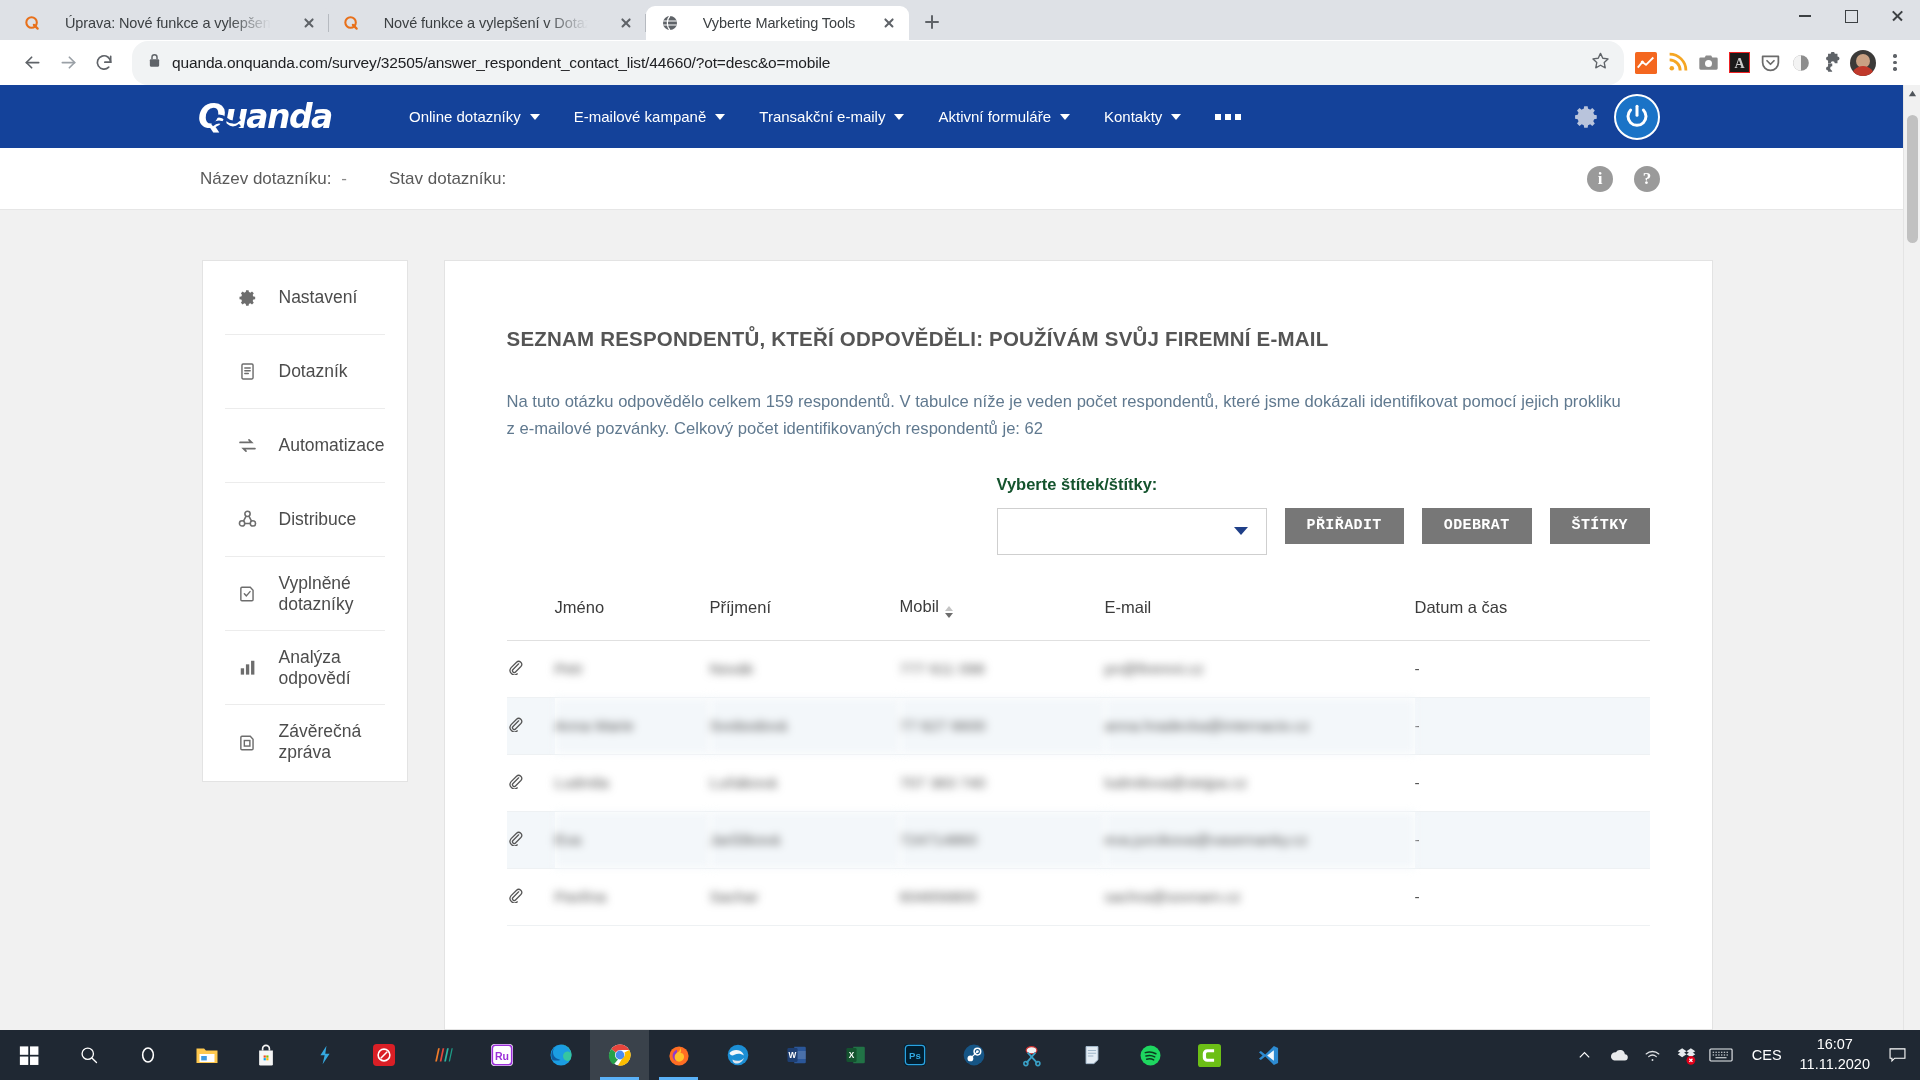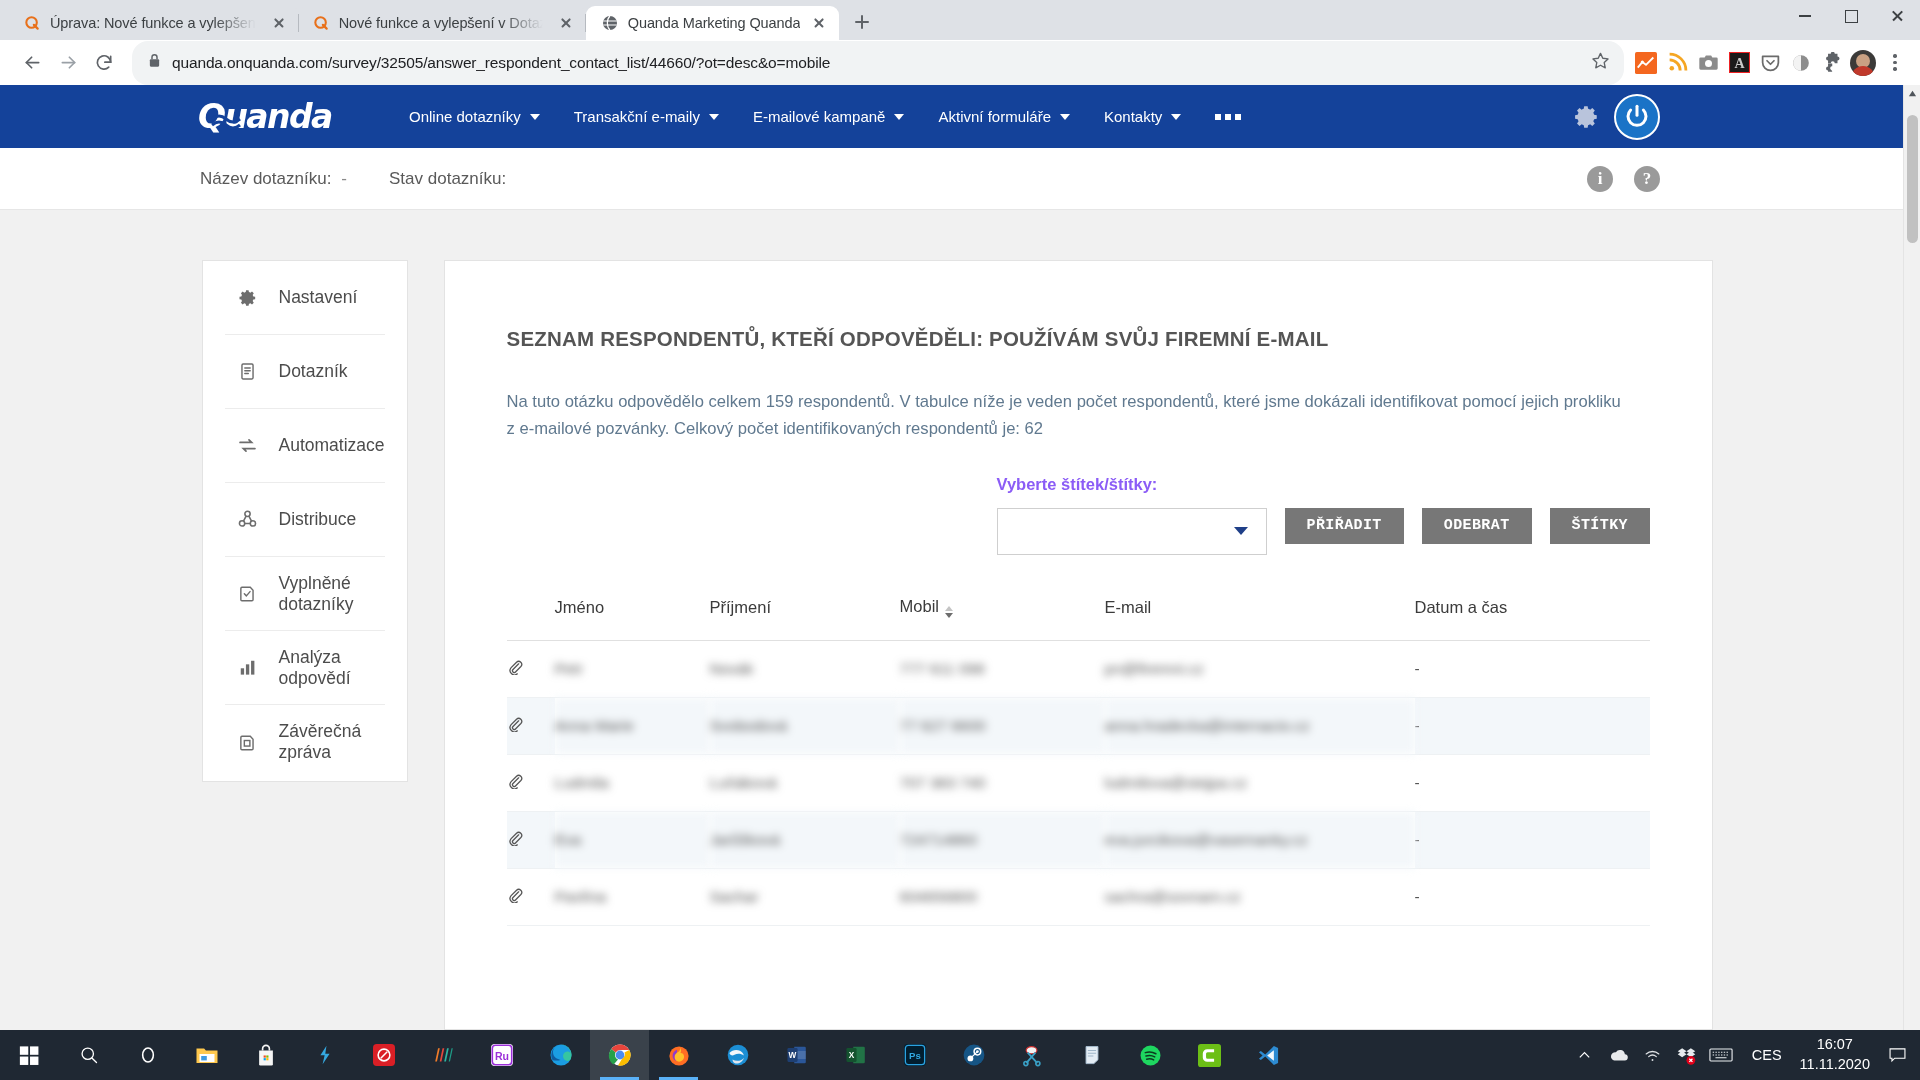--- a/index.html
+++ b/index.html
@@ -11,21 +11,21 @@
   }
 
   
   .browser { width: 1920px; height: 1030px; background: #dee1e6; display: flex; flex-direction: column; }
 
   .tabstrip {
     height: 40px; background: #dee1e6;
     display: flex; align-items: flex-end; padding-left: 10px; position: relative;
   }
   .tab {
-    height: 34px; display: flex; align-items: center; gap: 9px;
+    height: 34px; display: flex; align-items: center; gap: 24px;
     padding: 0 10px 0 14px; border-radius: 9px 9px 0 0;
     font-size: 14.5px; color: #3c4043; position: relative;
     min-width: 150px;
   }
   .tab.inactive { background: #dee1e6; }
   .tab.inactive:after {
     content: ""; position: absolute; right: 0; top: 8px; height: 18px; width: 1px; background: #b6bac0;
   }
   .tab.active { background: #ffffff; }
   .tab-fav { width: 17px; height: 17px; flex: 0 0 17px; display: flex; align-items: center; justify-content: center; }
@@ -129,21 +129,21 @@
   .side-lbl { font-size: 17.5px; color: #4c4c4c; }
 
   .maincard { flex: 1; background: #fff; border: 1px solid #e3e3e3; padding: 66px 62px 0 62px; position: relative; }
   .main-title {
     font-size: 20.5px; font-weight: bold; color: #555; letter-spacing: 0.2px;
     text-transform: uppercase; font-stretch: condensed;
   }
   .main-desc { margin-top: 38px; font-size: 16.6px; color: #60798f; line-height: 1.62; max-width: 1125px; }
 
   .tagblock { margin-top: 32px; padding-left: 490px; }
-  .tag-label { font-size: 16.5px; color: #8b5cf6; font-weight: bold; }
+  .tag-label { font-size: 16.5px; color: #14532d; font-weight: bold; }
   .tag-row { margin-top: 14px; display: flex; align-items: stretch; gap: 18px; }
   .tag-select {
     width: 270px; height: 47px; border: 1px solid #cfcfcf; background: #fff;
     display: flex; align-items: center; justify-content: flex-end; padding-right: 18px;
   }
   .sel-caret { width:0;height:0;border-left:7px solid transparent;border-right:7px solid transparent;border-top:8px solid #1f3f88; }
   .btn {
     height: 36px; background: #777777; color: #fff; border: none; font-size: 15px; font-weight: bold;
     letter-spacing: 0.4px; padding: 0 22px; display: flex; align-items: center; justify-content: center;
     font-family: Liberation Mono, monospace; font-stretch: condensed;
@@ -220,21 +220,21 @@
     </div>
 
     <div class="tab active" style="min-width:212px;padding-left:16px;">
       <span class="tab-fav">
         <svg width="16" height="16" viewBox="0 0 16 16">
           <circle cx="8" cy="8" r="7" fill="#5f6368"></circle>
           <path d="M8 1 C4.5 4 4.5 12 8 15" fill="none" stroke="#fff" stroke-width="1.2"></path>
           <path d="M1.4 6 H14.6 M1.4 10 H14.6" stroke="#fff" stroke-width="1.1"></path>
         </svg>
       </span>
-      <span class="tab-title">Quanda Marketing Quanda</span>
+      <span class="tab-title">Vyberte Marketing Tools</span>
       <span class="tab-close"></span>
     </div>
 
     <div class="newtab"></div>
 
     <div class="wincontrols">
       <div class="wc wc-min"></div>
       <div class="wc wc-max"></div>
       <div class="wc wc-close"></div>
     </div>
@@ -345,25 +345,25 @@
             <path d="M14 30 q7 -6 14 0 q7 6 14 0" stroke="#14429a" stroke-width="3" fill="none"></path>
           </svg>
         </div>
 
         <div class="qmenu">
           <div class="qmenu-item">
             <span>Online dotazníky</span>
             <span class="caret"></span>
           </div>
           <div class="qmenu-item">
-            <span>Transakční e-maily</span>
+            <span>E-mailové kampaně</span>
             <span class="caret"></span>
           </div>
           <div class="qmenu-item">
-            <span>E-mailové kampaně</span>
+            <span>Transakční e-maily</span>
             <span class="caret"></span>
           </div>
           <div class="qmenu-item">
             <span>Aktivní formuláře</span>
             <span class="caret"></span>
           </div>
           <div class="qmenu-item">
             <span>Kontakty</span>
             <span class="caret"></span>
           </div>

